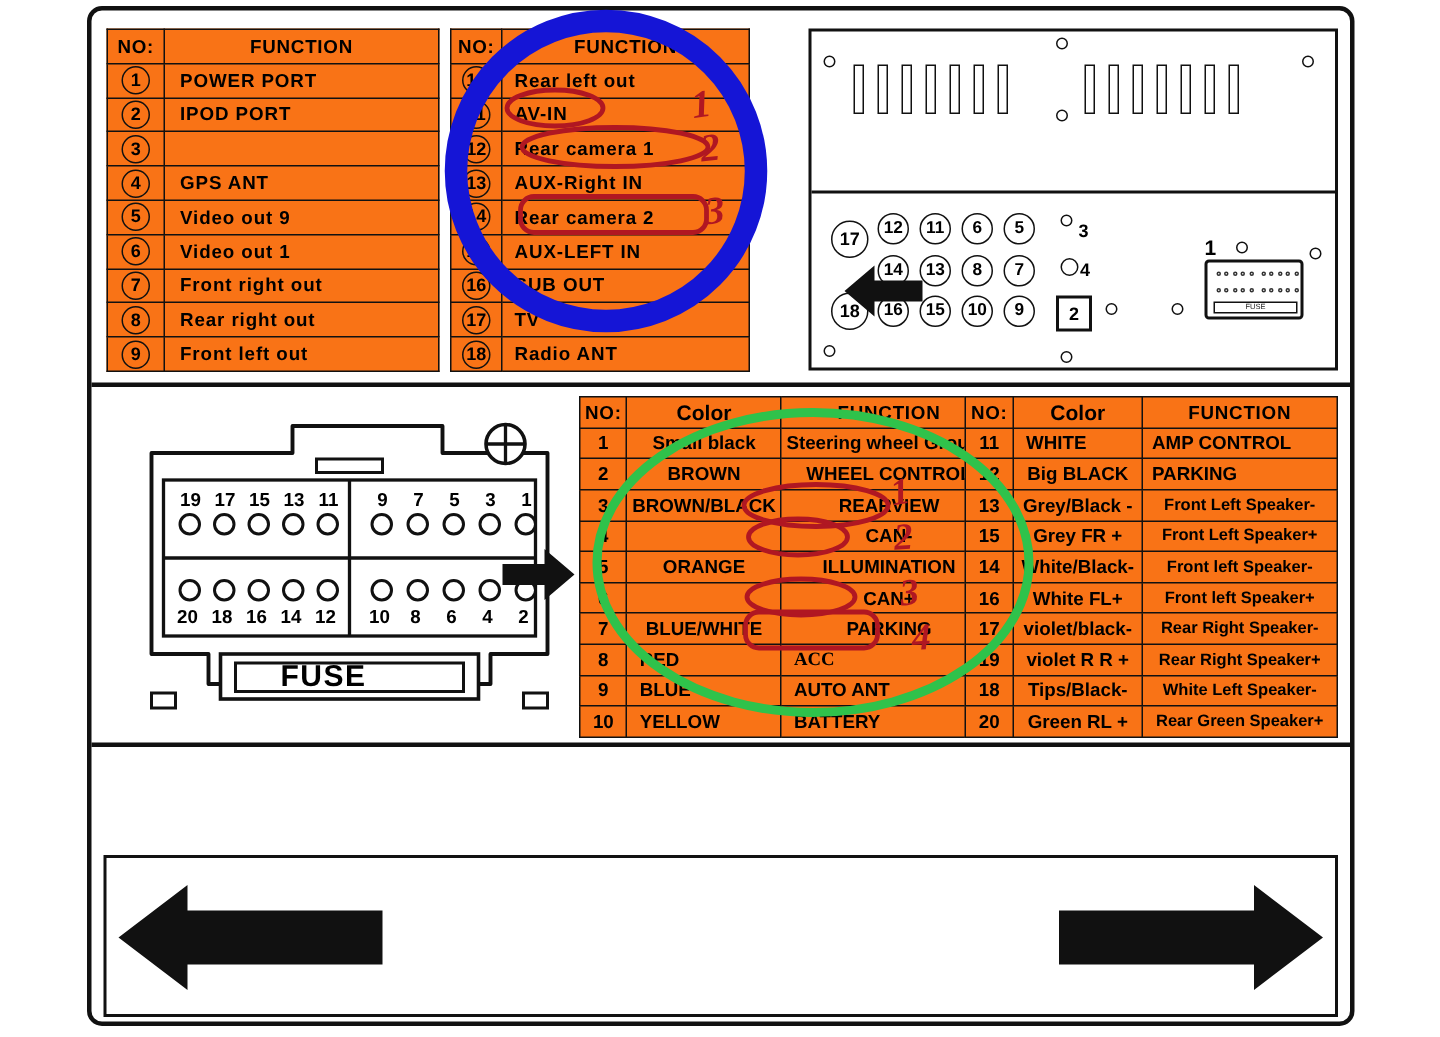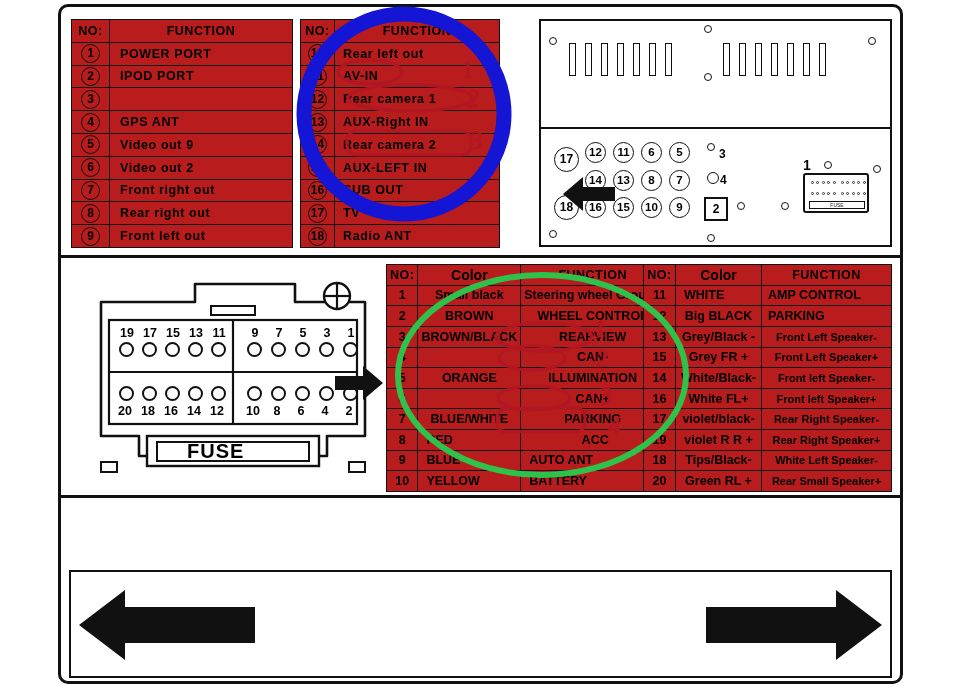--- a/index.html
+++ b/index.html
@@ -13,21 +13,21 @@
   }
   #sheet {
     position:absolute; left:58px; top:4px;
     width:845px; height:680px;
     border:3px solid #111;
     border-radius:10px;
     background:#fff;
   }
 
   
-  table.dt { border-collapse:collapse; width:100%; height:100%; background:#b91c1c; }
+  table.dt { border-collapse:collapse; width:100%; height:100%; background:#f97316; }
   table.dt td, table.dt th {
     border:1.6px solid #111;
     padding:0 3px;
     font-weight:bold;
     color:#000;
     white-space:nowrap;
     overflow:hidden;
   }
   .no-col { width:38px; text-align:center; }
   .fn-hdr { font-size:18px; text-align:center; letter-spacing:.5px; }
@@ -140,21 +140,21 @@
         <tr>
           <td class="no-col"><span class="circnum">4</span></td>
           <td class="fn">GPS ANT</td>
         </tr>
         <tr>
           <td class="no-col"><span class="circnum">5</span></td>
           <td class="fn">Video out 9</td>
         </tr>
         <tr>
           <td class="no-col"><span class="circnum">6</span></td>
-          <td class="fn">Video out 2</td>
+          <td class="fn">Video out 1</td>
         </tr>
         <tr>
           <td class="no-col"><span class="circnum">7</span></td>
           <td class="fn">Front right out</td>
         </tr>
         <tr>
           <td class="no-col"><span class="circnum">8</span></td>
           <td class="fn">Rear right out</td>
         </tr>
         <tr>
@@ -421,21 +421,21 @@
           <td class="c-fn">CAN+</td>
         </tr>
         <tr>
           <td class="c-no">7</td>
           <td class="c-col tiny2">BLUE/WHITE</td>
           <td class="c-fn">PARKING</td>
         </tr>
         <tr>
           <td class="c-no">8</td>
           <td class="c-col" style="text-align:left;padding-left:8px;">RED</td>
-          <td class="c-fn" style="text-align:center;padding-left:8px;">ACC</td>
+          <td class="c-fn" style="text-align:left;padding-left:8px;font-family:Liberation Serif, serif;">ACC</td>
         </tr>
         <tr>
           <td class="c-no">9</td>
           <td class="c-col" style="text-align:left;padding-left:8px;">BLUE</td>
           <td class="c-fn" style="text-align:left;padding-left:8px;">AUTO ANT</td>
         </tr>
         <tr>
           <td class="c-no">10</td>
           <td class="c-col" style="text-align:left;padding-left:8px;">YELLOW</td>
           <td class="c-fn" style="text-align:left;padding-left:8px;">BATTERY</td>
@@ -493,21 +493,21 @@
           <td class="c-fn">Rear Right Speaker+</td>
         </tr>
         <tr>
           <td class="c-no">18</td>
           <td class="c-col tiny2">Tips/Black-</td>
           <td class="c-fn">White Left Speaker-</td>
         </tr>
         <tr>
           <td class="c-no">20</td>
           <td class="c-col tiny2">Green RL +</td>
-          <td class="c-fn">Rear Small Speaker+</td>
+          <td class="c-fn">Rear Green Speaker+</td>
         </tr>
       </tbody>
         </table>
     </div>
   </div>
 
   <div id="bot-section">
 
     <div id="banner">
       <svg style="position:absolute;left:6px;top:16px;" width="180" height="74" viewBox="0 0 180 74">

